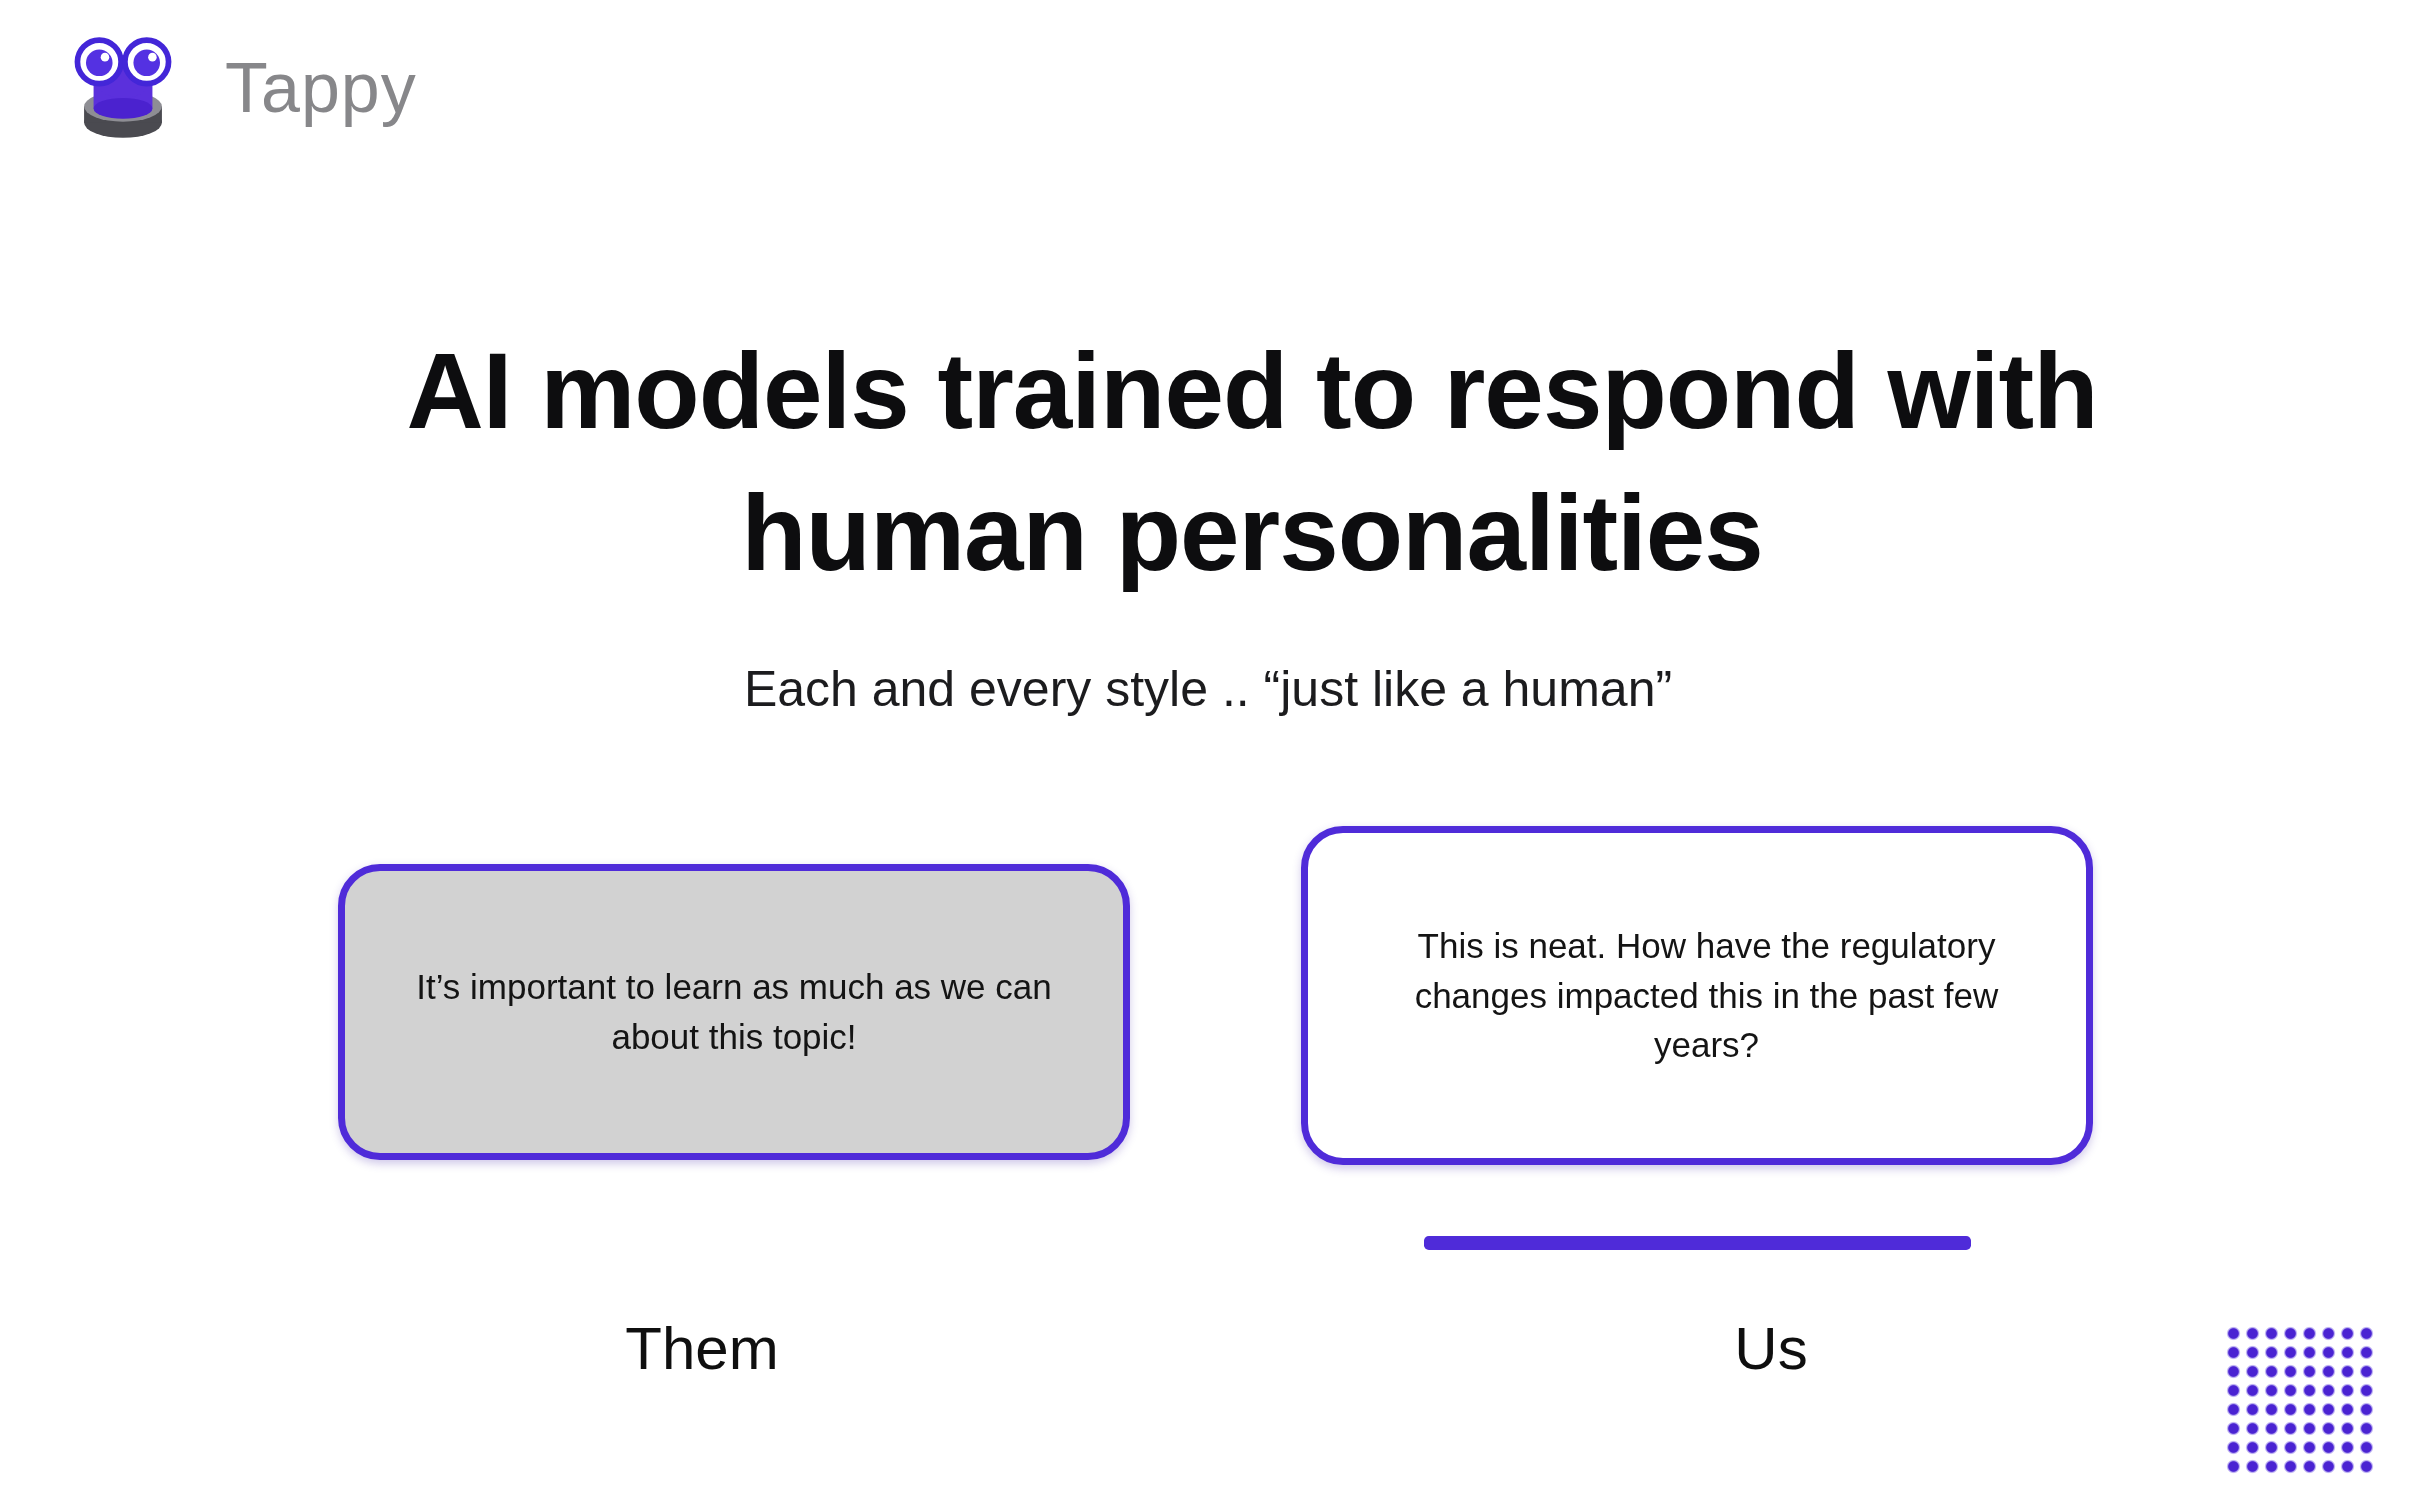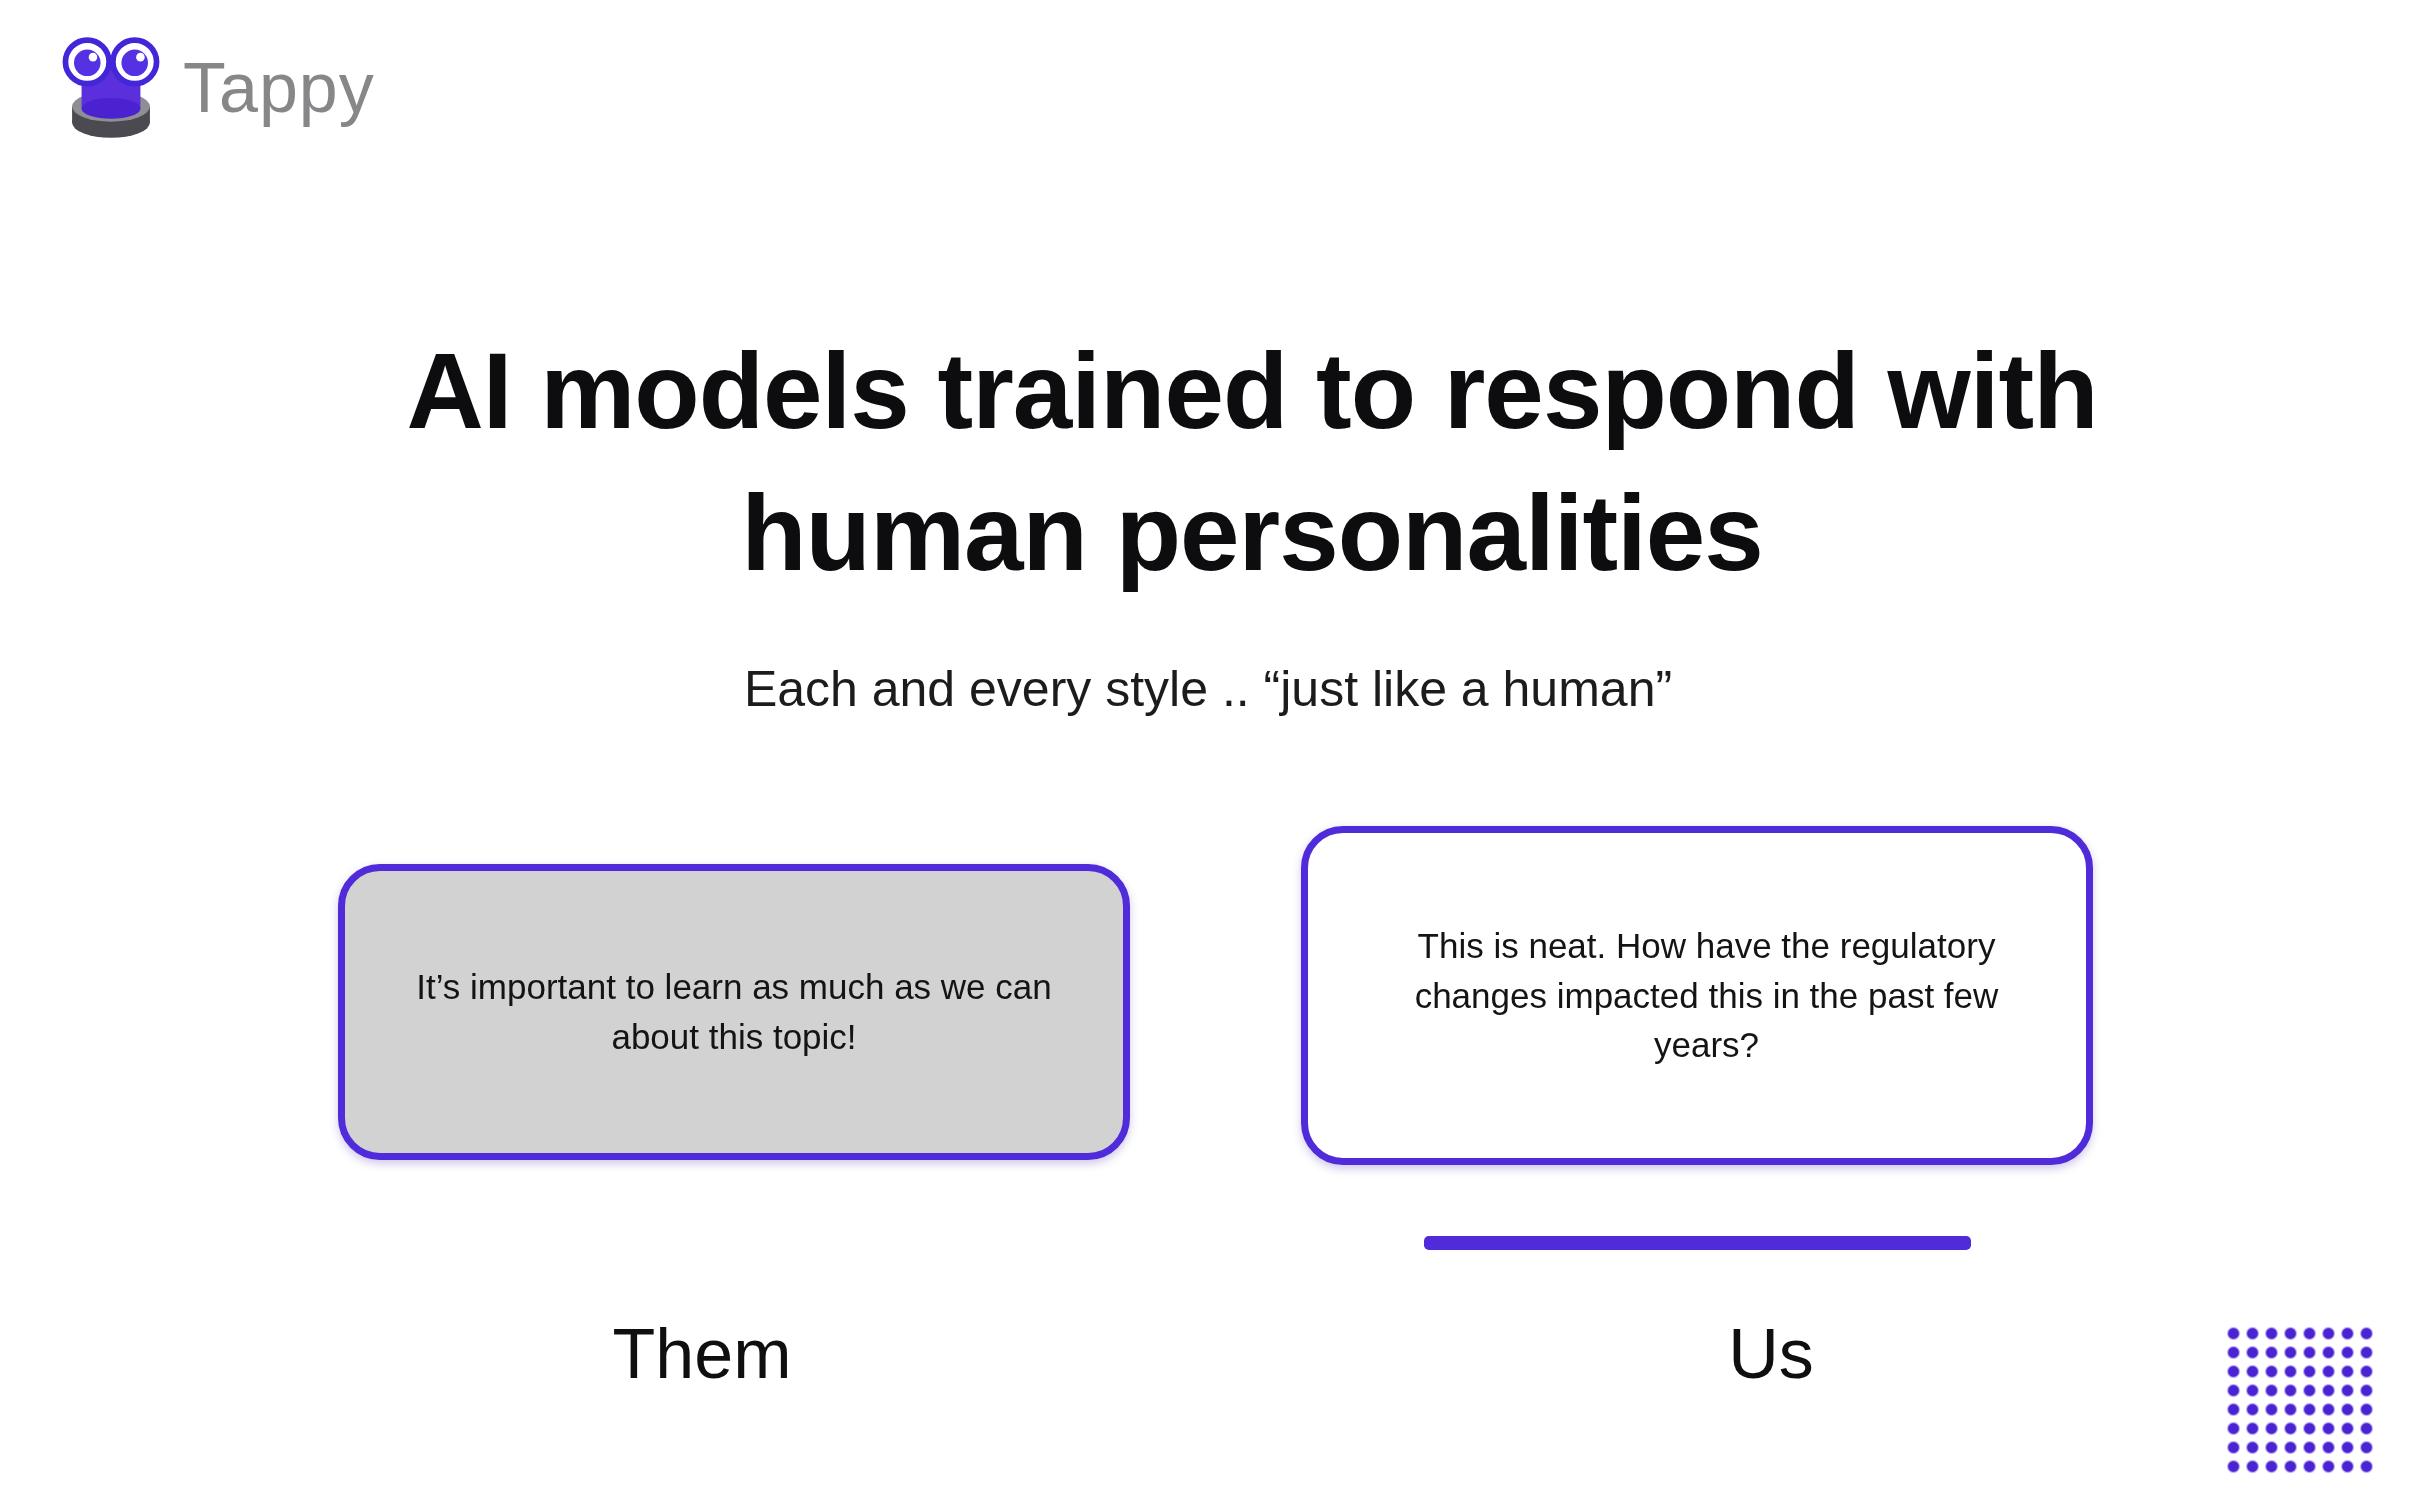--- a/index.html
+++ b/index.html
@@ -6,22 +6,22 @@
   .page {
     position:relative;
     width:2416px; height:1510px;
     background:#ffffff;
     overflow:hidden;
     font-family:"Liberation Sans","DejaVu Sans",sans-serif;
   }
 
   
   .logo {
-    position:absolute; left:55px; top:34px;
-    display:flex; align-items:center; gap:16px;
+    position:absolute; left:67px; top:34px;
+    display:flex; align-items:center; gap:46px;
   }
   .logo-icon svg { display:block; }
   .brand-name {
     font-size:70px; font-weight:400;
     color:var(--brand-text-gray,#87878a);
     letter-spacing:1px;
   }
 
   
   .heading {
@@ -67,21 +67,21 @@
 
   .underline-bar {
     position:absolute; left:1424px; top:1236px;
     width:547px; height:14.3px;
     background:var(--accent-purple,#4f2bd9);
     border-radius:4.8px;
   }
 
   .side-label {
     position:absolute; top:1314px; width:792px;
-    text-align:center; font-size:70px; font-weight:400; color:#0f0f0f;
+    text-align:center; font-size:60px; font-weight:400; color:#0f0f0f;
   }
   .label-them { left:306px; }
   .label-us   { left:1375px; }
 
   
   .dot-grid {
     position:absolute; left:2224px; top:1324px;
     width:152px; height:152px;
     background-image:radial-gradient(circle,
       var(--dot-purple,#4a23d2) 4.8px,

